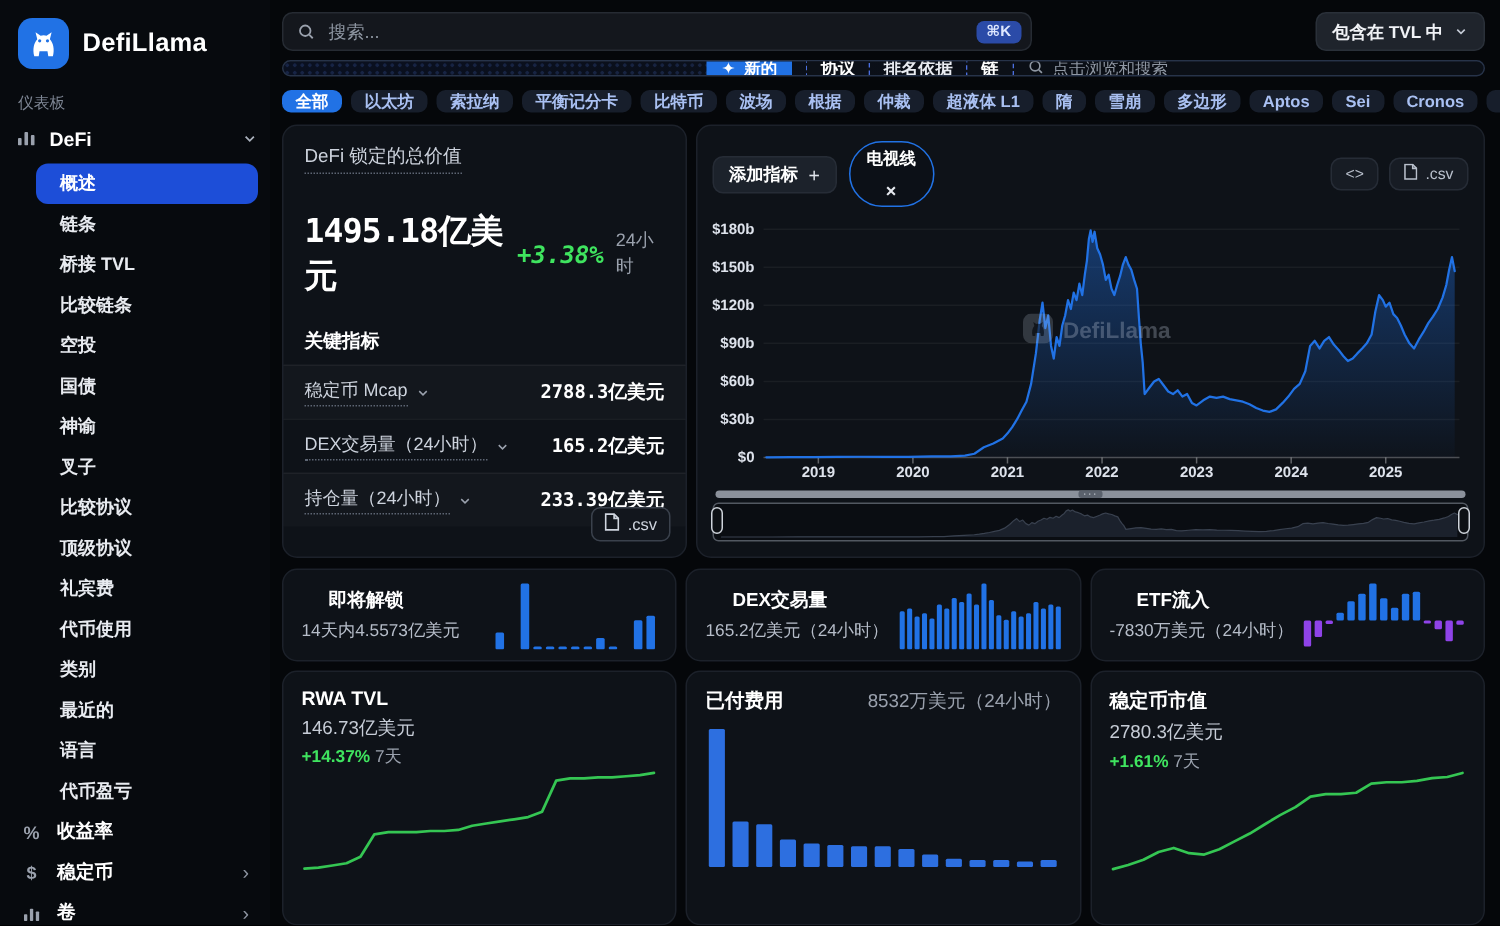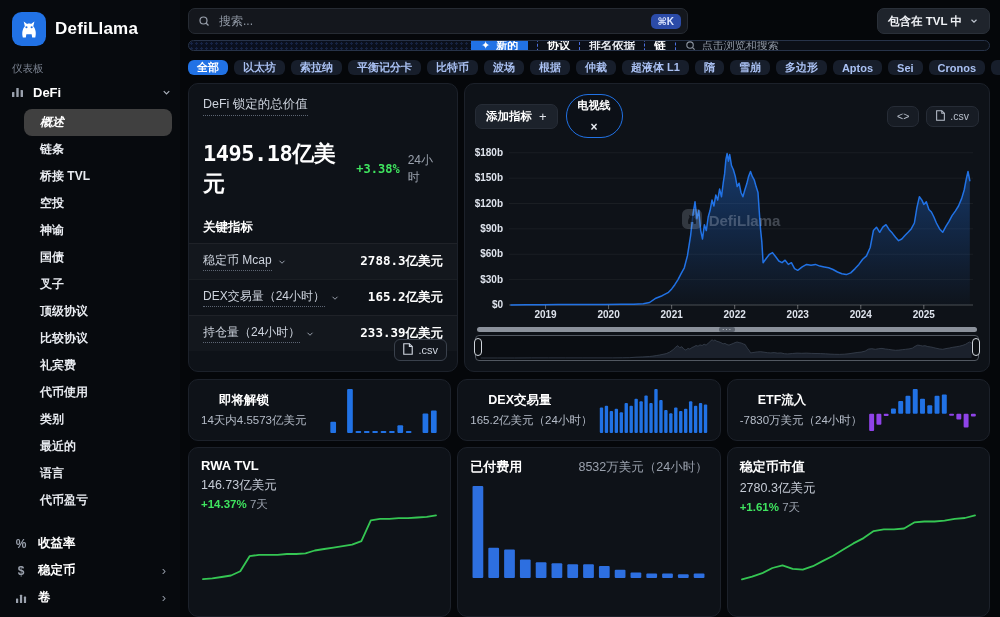--- a/index.html
+++ b/index.html
@@ -10,21 +10,21 @@
   
   .sidebar{width:180px;flex:0 0 180px;background:#070a0e;box-sizing:border-box;padding:10px 8px 6px 12px;display:flex;flex-direction:column;}
   .logo-row{display:flex;align-items:center;gap:9px;margin:2px 0 12px;cursor:pointer;}
   .logo-mark svg{display:block;}
   .logo-text{color:#fff;font-weight:800;font-size:17px;letter-spacing:.2px;}
   .side-label{color:#7e8694;font-size:10.5px;margin:4px 0 9px;}
   .side-group{display:flex;align-items:center;gap:9px;color:#fff;font-weight:700;font-size:13px;margin-bottom:9px;cursor:pointer;}
   .side-group .chev{margin-left:auto;color:#aab1bc;display:flex;}
   .side-list{display:flex;flex-direction:column;}
   .side-item{display:block;margin-left:12px;padding:6px 10px 6px 16px;border-radius:8px;color:#e8ebf0;font-size:12px;font-weight:600;text-decoration:none;line-height:15px;cursor:pointer;}
-  .side-item.active{background:#404040;color:#fff;font-style:italic;}
+  .side-item.active{background:#1d4ed8;color:#fff;}
   .side-bottom{margin-top:auto;display:flex;flex-direction:column;}
   .side-bitem{display:flex;align-items:center;gap:10px;padding:5px 2px;color:#fff;font-weight:700;font-size:12.5px;cursor:pointer;}
   .side-bitem .bicon{width:14px;color:#9aa1ad;font-size:12px;font-weight:700;display:flex;justify-content:center;}
   .side-bitem .rchev{margin-left:auto;color:#8d94a0;font-size:13px;font-weight:400;padding-right:4px;}
 
   
   .main{flex:1;box-sizing:border-box;padding:8px 10px 0 8px;display:flex;flex-direction:column;min-width:0;}
 
   .topbar{display:flex;align-items:center;}
   .search{flex:0 0 500px;height:26px;background:#14171d;border:1px solid #262b33;border-radius:7px;display:flex;align-items:center;gap:7px;padding:0 6px 0 9px;box-sizing:border-box;cursor:text;}
@@ -47,21 +47,21 @@
   .chain-tab{display:flex;align-items:center;padding:0 9px;border-radius:6px;background:#171e2b;color:#a9c0f2;font-size:11px;font-weight:600;white-space:nowrap;cursor:pointer;}
   .chain-tab.active{background:#2172e5;color:#fff;}
 
   
   .panels{display:flex;gap:6px;margin-top:8px;height:303px;}
   .panel{background:#0e1218;border:1px solid #1c212a;border-radius:10px;box-sizing:border-box;}
   .stats-panel{width:270px;flex:0 0 270px;padding:12px 14px;position:relative;display:flex;flex-direction:column;}
   .tvl-label{color:#cdd3dd;font-size:12.5px;width:fit-content;border-bottom:1px dotted #5d6573;padding-bottom:2px;cursor:help;}
   .tvl-line{display:flex;align-items:center;gap:8px;margin-top:23px;}
   .tvl-value{color:#fff;font-weight:800;font-size:22px;letter-spacing:-.5px;}
-  .tvl-change{color:#3fe45f;font-weight:700;font-size:12px;}
+  .tvl-change{color:#3fe45f;font-weight:700;font-size:16px;font-style:italic;}
   .tvl-period{color:#9aa1ad;font-size:12px;}
   .km-title{color:#fff;font-weight:700;font-size:12.5px;margin-top:20px;padding-bottom:7px;}
   .metric-row{display:flex;justify-content:space-between;align-items:center;margin:0 -14px;padding:8px 14px;border-top:1px solid rgba(255,255,255,.05);cursor:pointer;}
   .metric-row:nth-child(odd){background:rgba(255,255,255,.025);}
   .m-label{color:#cdd3dd;font-size:12px;display:flex;align-items:center;gap:5px;}
   .m-label .lbl{border-bottom:1px dotted #5d6573;padding-bottom:1px;}
   .m-label .chev{display:flex;color:#9aa1ad;}
   .m-value{color:#fff;font-weight:700;font-size:12.5px;}
   .csv-btn{position:absolute;right:10px;bottom:10px;display:flex;align-items:center;gap:5px;border:1px solid #3a414c;border-radius:6px;background:#12161d;color:#cfd5df;font-size:11px;padding:3px 8px;cursor:pointer;font-family:inherit;}
 
@@ -133,26 +133,27 @@
         <svg width="11" height="11" viewBox="0 0 24 24" fill="none" stroke="currentColor" stroke-width="2.6">
             <polyline points="6 9 12 15 18 9"></polyline>
           </svg>
       </span>
     </div>
     <nav class="side-list">
 
     <a class="side-item active">概述</a>
         <a class="side-item">链条</a>
         <a class="side-item">桥接 TVL</a>
+        <a class="side-item">比较链条</a>
         <a class="side-item">空投</a>
+        <a class="side-item">国债</a>
         <a class="side-item">神谕</a>
-        <a class="side-item">国债</a>
         <a class="side-item">叉子</a>
+        <a class="side-item">比较协议</a>
         <a class="side-item">顶级协议</a>
-        <a class="side-item">比较协议</a>
         <a class="side-item">礼宾费</a>
         <a class="side-item">代币使用</a>
         <a class="side-item">类别</a>
         <a class="side-item">最近的</a>
         <a class="side-item">语言</a>
         <a class="side-item">代币盈亏</a>
       </nav>
     <div class="side-bottom">
       <div class="side-bitem">
         <span class="bicon">%</span>

